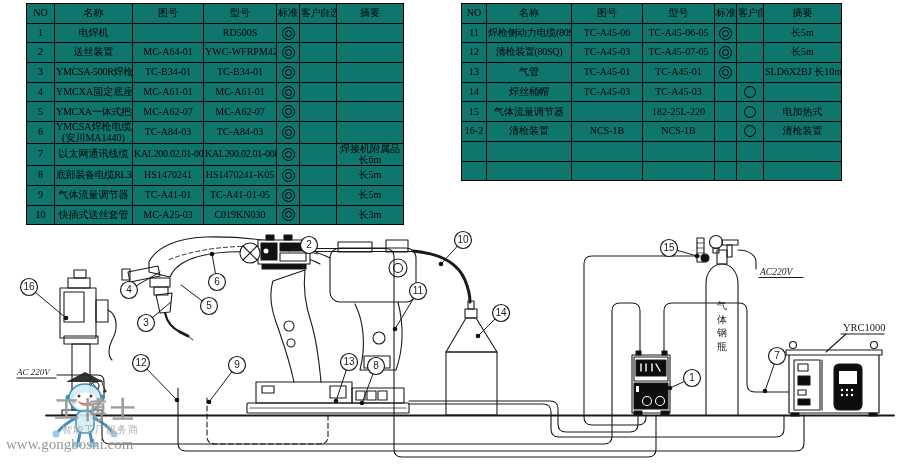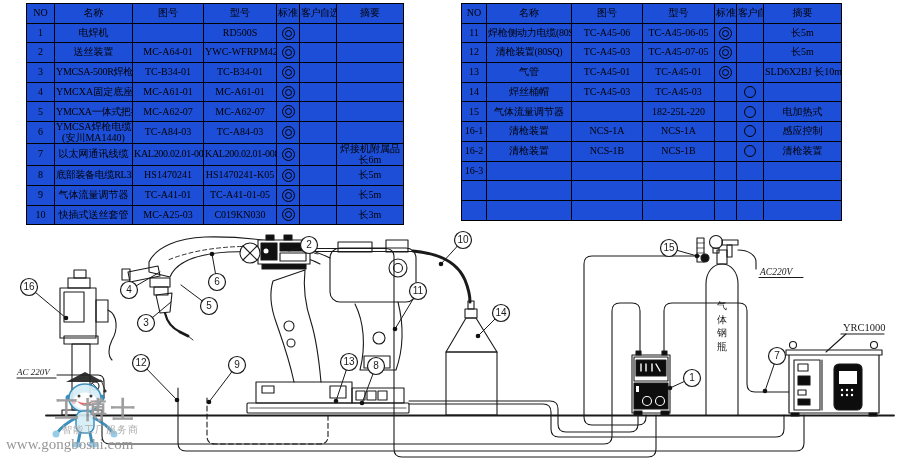--- a/index.html
+++ b/index.html
@@ -1,20 +1,20 @@
 <!DOCTYPE html>
 <html><head>
 <meta charset="utf-8">
 <style>
   html,body{margin:0;padding:0;background:#fff;}
   #stage{position:relative;width:900px;height:464px;background:#fff;overflow:hidden;
          font-family:"Liberation Serif","DejaVu Serif",serif;color:#000;}
   
   table.parts{position:absolute;top:3px;border-collapse:collapse;table-layout:fixed;
-              background:#1d4ed8;border:1.5px solid #000;}
+              background:#0f766e;border:1.5px solid #000;}
   #left-table{left:26px;width:378px;}
   #right-table{left:461px;width:381px;}
   table.parts th,table.parts td{border:1px solid #000;padding:0 1px;height:18.7px;
        text-align:center;vertical-align:middle;font-size:10px;line-height:1.05;
        overflow:hidden;white-space:nowrap;}
   table.parts th{font-weight:normal;}
   td.wrap{white-space:normal;margin-left:12px;}
   .sm{font-size:8.5px;}
   .xs{font-size:7.5px;letter-spacing:-0.3px;}
   th.squeeze{font-size:8.5px;letter-spacing:-0.5px;padding:0;}
@@ -515,47 +515,29 @@
         <tr>
           <td>15</td>
           <td>气体流量调节器</td>
           <td></td>
           <td class="sm">182-25L-220</td>
           <td></td>
           <td><span class="sym-s"></span></td>
           <td>电加热式</td>
         </tr>
         <tr>
-          <td class="sm">16-1</td>
-          <td>清枪装置</td>
-          <td>NCS-1A</td>
-          <td>NCS-1A</td>
-          <td></td>
-          <td><span class="sym-s"></span></td>
-          <td>感应控制</td>
-        </tr>
-        <tr>
           <td class="sm">16-2</td>
           <td>清枪装置</td>
           <td>NCS-1B</td>
           <td>NCS-1B</td>
           <td></td>
           <td><span class="sym-s"></span></td>
           <td>清枪装置</td>
         </tr>
         <tr>
-          <td class="sm">16-3</td>
-          <td></td>
-          <td></td>
-          <td></td>
-          <td></td>
-          <td></td>
-          <td></td>
-        </tr>
-        <tr>
           <td></td>
           <td></td>
           <td></td>
           <td></td>
           <td></td>
           <td></td>
           <td></td>
         </tr>
         <tr>
           <td></td>

